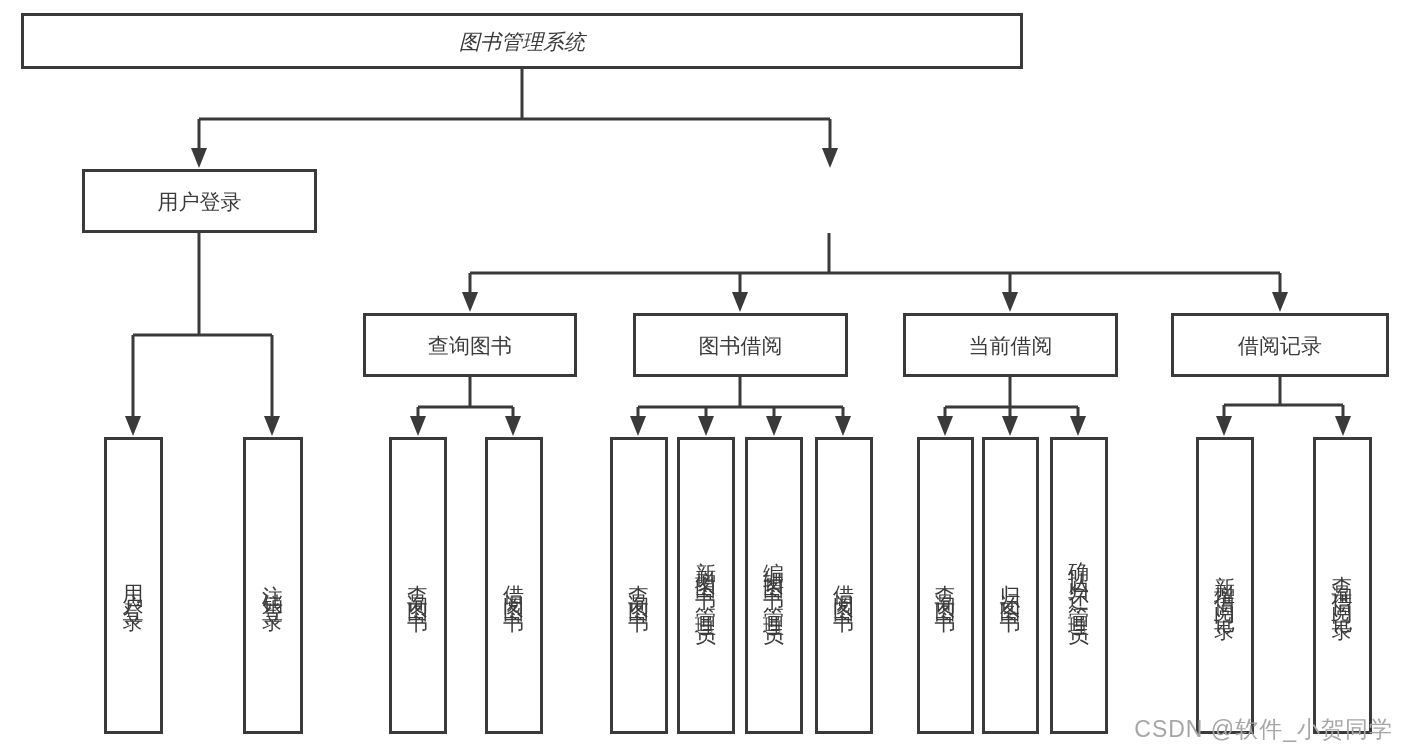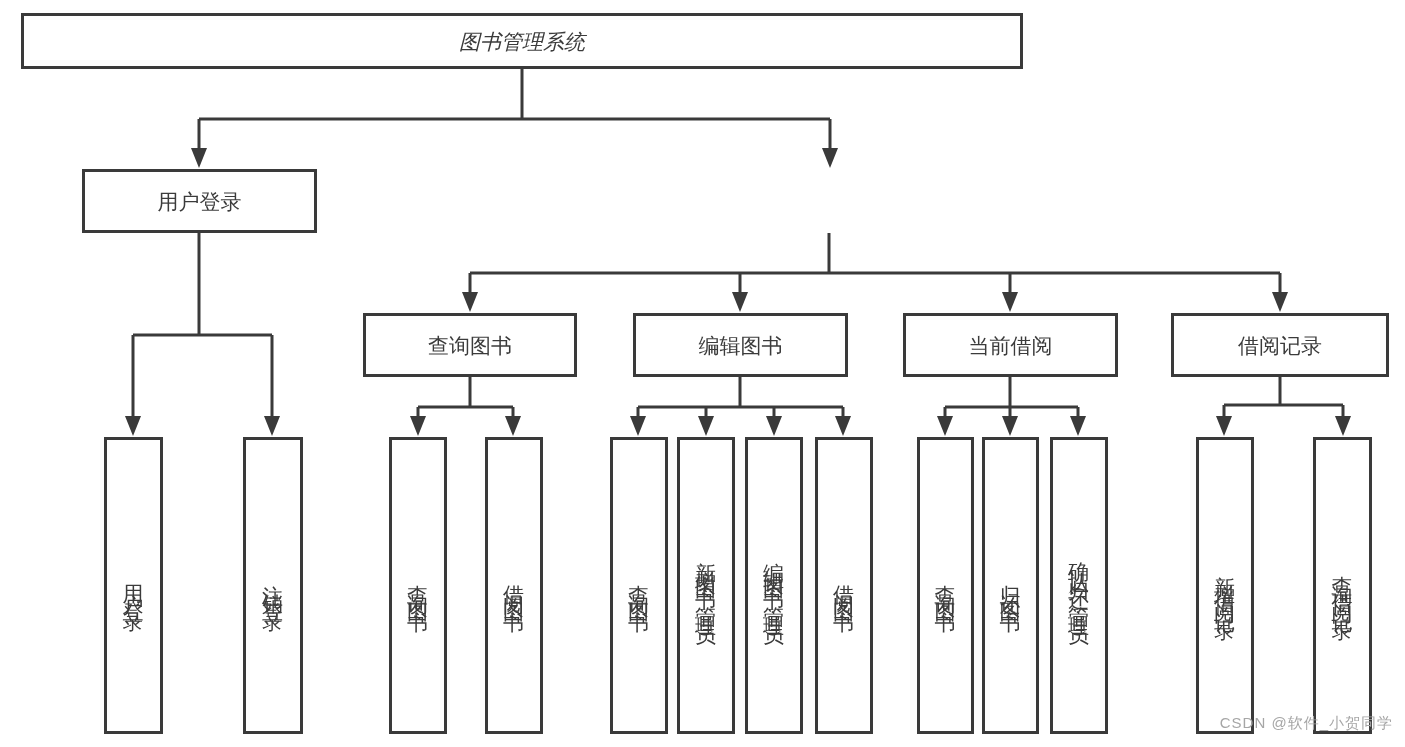--- a/index.html
+++ b/index.html
@@ -34,21 +34,21 @@
     writing-mode:vertical-rl;
     text-orientation:mixed;
     letter-spacing:9px;
     white-space:normal;
     font-size:21px;
   }
   .watermark{
     position:absolute;
     right:12px;
     top:714px;
-    font-size:15px;
+    font-size:23px;
     color:var(--wm);
     letter-spacing:1px;
   }
 </style>
 </head>
 <body>
 
 <div class="canvas">
 
   <svg class="wires" viewBox="0 0 1405 747" xmlns="http://www.w3.org/2000/svg">
@@ -81,21 +81,21 @@
       <polygon points="1070,416 1086,416 1078,436" fill="#3a3a3a"></polygon>
       <polygon points="1216,416 1232,416 1224,436" fill="#3a3a3a"></polygon>
       <polygon points="1335,416 1351,416 1343,436" fill="#3a3a3a"></polygon>
     </svg>
 
   <div class="node" style="left:21px;top:13px;width:1002px;height:56px;font-style:italic;">图书管理系统</div>
 
   <div class="node" style="left:82px;top:169px;width:235px;height:64px;">用户登录</div>
 
   <div class="node" style="left:363px;top:313px;width:214px;height:64px;">查询图书</div>
-  <div class="node" style="left:633px;top:313px;width:215px;height:64px;">编辑图书</div>
+  <div class="node" style="left:633px;top:313px;width:215px;height:64px;">图书借阅</div>
   <div class="node" style="left:903px;top:313px;width:215px;height:64px;text-align:center;">当前借阅</div>
   <div class="node" style="left:1171px;top:313px;width:218px;height:64px;">借阅记录</div>
 
   <div class="node vnode" style="left:104px;top:437px;width:59px;height:297px;">用户登录</div>
   <div class="node vnode" style="left:243px;top:437px;width:60px;height:297px;">注销登录</div>
 
   <div class="node vnode" style="left:389px;top:437px;width:58px;height:297px;">查询图书</div>
   <div class="node vnode" style="left:485px;top:437px;width:58px;height:297px;">借阅图书</div>
 
   <div class="node vnode" style="left:610px;top:437px;width:58px;height:297px;">查询图书</div>

